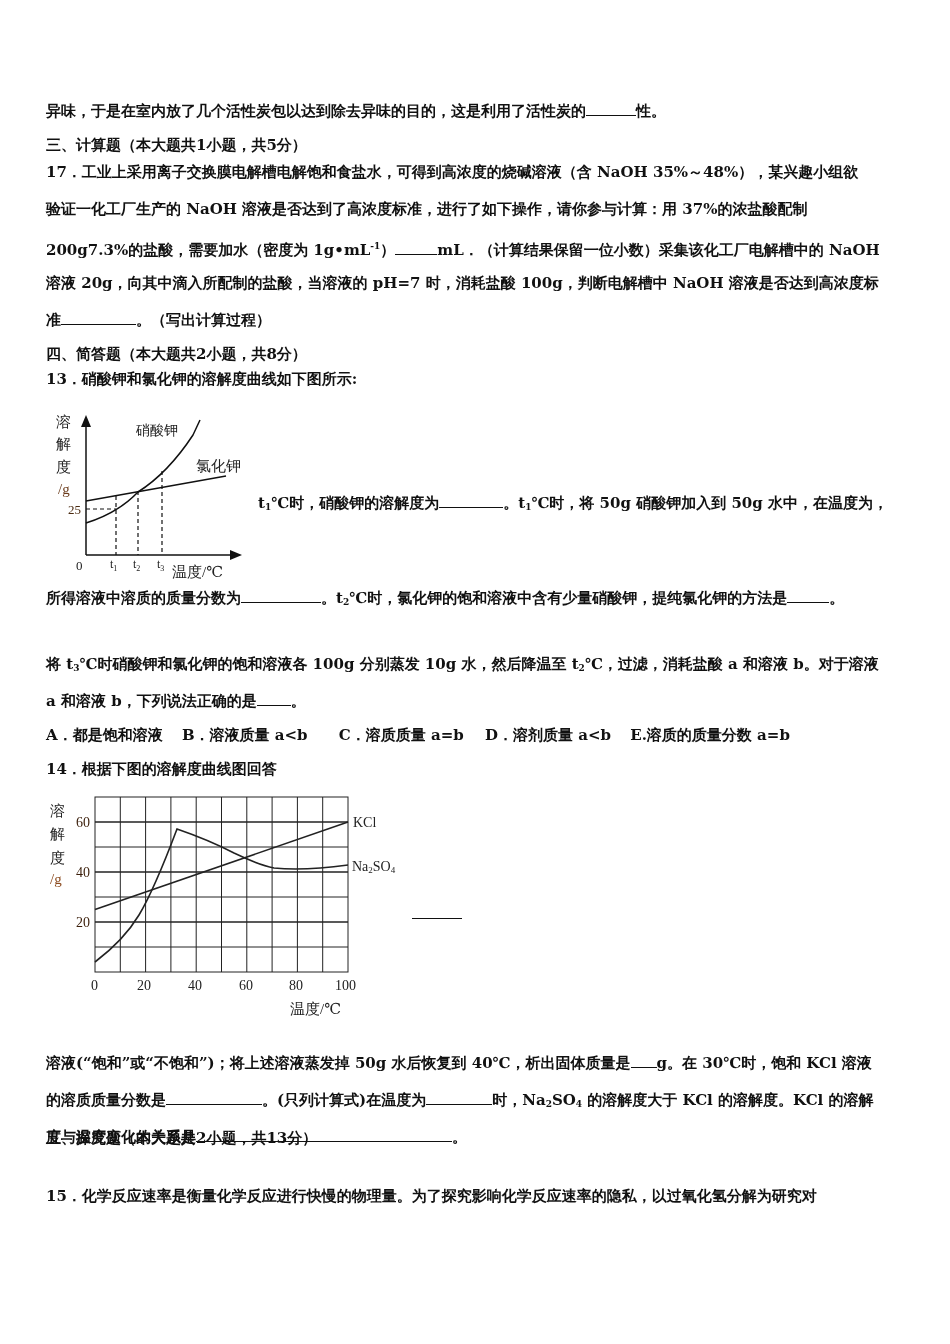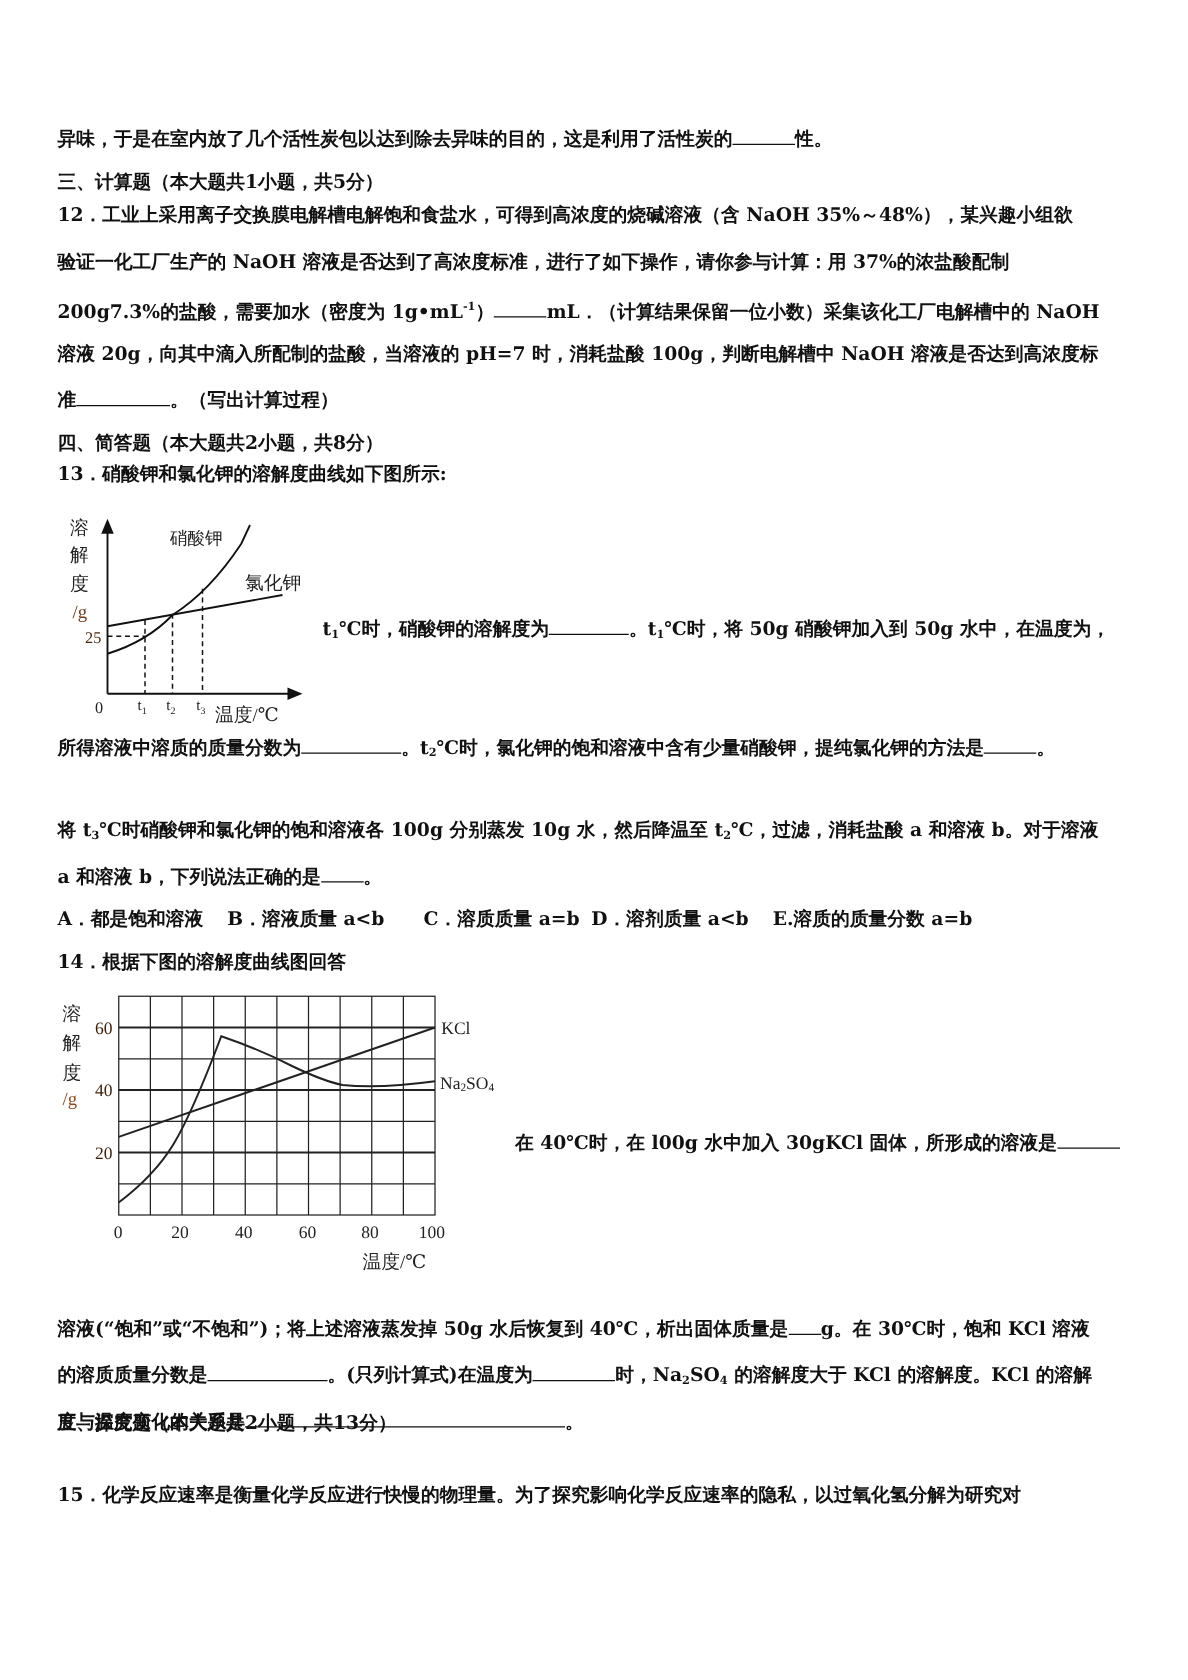--- a/index.html
+++ b/index.html
@@ -14,21 +14,21 @@
 </style>
 </head>
 <body>
 
 <div class="line" style="top:101px;">
   <span>异味，于是在室内放了几个活性炭包以达到除去异味的目的，这是利用了活性炭的</span><span class="blank" style="width:50px;"></span><span>性。</span>
 </div>
 
 <div class="line" style="top:135px;">三、计算题（本大题共1小题，共5分）</div>
 
-<div class="line" style="top:162px;">12．工业上采用离子交换膜电解槽电解饱和食盐水，可得到高浓度的烧碱溶液（含 NaOH 35%～48%），某兴趣小组欲</div>
+<div class="line" style="top:162px;">17．工业上采用离子交换膜电解槽电解饱和食盐水，可得到高浓度的烧碱溶液（含 NaOH 35%～48%），某兴趣小组欲</div>
 <div class="line" style="top:199px;text-align:right;">验证一化工厂生产的 NaOH 溶液是否达到了高浓度标准，进行了如下操作，请你参与计算：用 37%的浓盐酸配制</div>
 <div class="line" style="top:236px;">
   <span>200g7.3%的盐酸，需要加水（密度为 1g•mL</span><sup style="font-size:9px;">-1</sup><span>）</span><span class="blank" style="width:42px;"></span><span>mL．（计算结果保留一位小数）采集该化工厂电解槽中的 NaOH</span>
 </div>
 <div class="line" style="top:273px;">溶液 20g，向其中滴入所配制的盐酸，当溶液的 pH=7 时，消耗盐酸 100g，判断电解槽中 NaOH 溶液是否达到高浓度标</div>
 <div class="line" style="top:310px;">
   <span>准</span><span class="blank" style="width:75px;"></span><span>。（写出计算过程）</span>
 </div>
 
 <div class="line" style="top:344px;">四、简答题（本大题共2小题，共8分）</div>
@@ -78,21 +78,21 @@
   <span>将 t</span><sub>3</sub><span>℃时硝酸钾和氯化钾的饱和溶液各 100g 分别蒸发 10g 水，然后降温至 t</span><sub>2</sub><span>℃，过滤，消耗盐酸 a 和溶液 b。对于溶液</span>
 </div>
 <div class="line" style="top:691px;">
   <span>a 和溶液 b，下列说法正确的是</span><span class="blank" style="width:34px;"></span><span>。</span>
 </div>
 
 <div class="line" style="top:725px; word-spacing:0;">
   <span>A．都是饱和溶液</span>
   <span style="margin-left:14px;">B．溶液质量 a&lt;b</span>
   <span style="margin-left:26px;">C．溶质质量 a=b</span>
-  <span style="margin-left:4px;">D．溶剂质量 a&lt;b</span>
+  <span style="margin-left:16px;">D．溶剂质量 a&lt;b</span>
   <span style="margin-left:14px;">E.溶质的质量分数 a=b</span>
 </div>
 
 <div class="line" style="top:759px;">14．根据下图的溶解度曲线图回答</div>
 
 <svg class="fig" style="left:44px; top:795px;" width="370" height="230" viewBox="0 0 370 230">
   <g font-size="15" fill="#222">
     <text x="6" y="21">溶</text>
     <text x="6" y="44">解</text>
     <text x="6" y="68">度</text>
@@ -131,21 +131,21 @@
     <text x="195" y="195">60</text>
     <text x="245" y="195">80</text>
     <text x="291" y="195">100</text>
     <text x="246" y="219" font-size="15">温度/℃</text>
     <text x="309" y="32">KCl</text>
     <text x="308" y="76">Na<tspan font-size="9" dy="2">2</tspan><tspan dy="-2">SO</tspan><tspan font-size="9" dy="2">4</tspan></text>
   </g>
 </svg>
 
 <div class="line" style="left:412px; top:904px;">
-  <span>在 40℃时，在 l00g 水中加入 30gKCl 固体，所形成的溶液是</span><span class="blank" style="width:50px;"></span>
+  <span class="blank" style="width:50px;"></span>
 </div>
 
 <div class="line" style="top:1053px;">
   <span>溶液(“饱和”或“不饱和”)；将上述溶液蒸发掉 50g 水后恢复到 40℃，析出固体质量是</span><span class="blank" style="width:26px;"></span><span>g。在 30℃时，饱和 KCl 溶液</span>
 </div>
 <div class="line" style="top:1090px;">
   <span>的溶质质量分数是</span><span class="blank" style="width:96px;"></span><span>。(只列计算式)在温度为</span><span class="blank" style="width:66px;"></span><span>时，Na</span><sub>2</sub><span>SO</span><sub>4</sub><span> 的溶解度大于 KCl 的溶解度。KCl 的溶解</span>
 </div>
 <div class="line" style="top:1127px;">
   <span>度与温度变化的关系是</span><span class="blank" style="width:256px;"></span><span>。</span>

